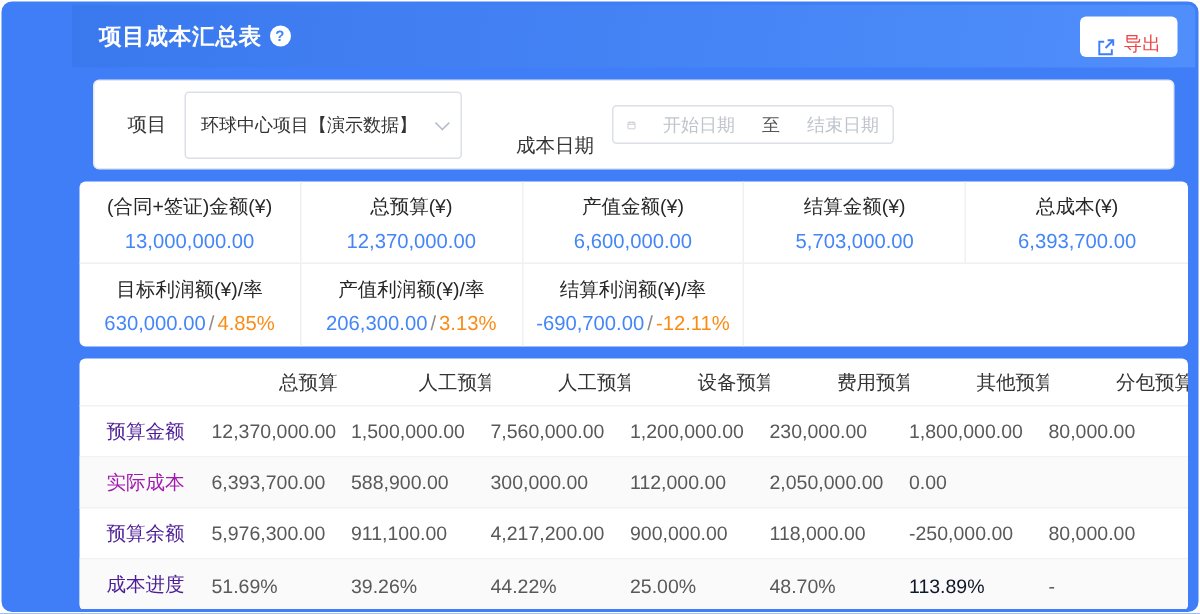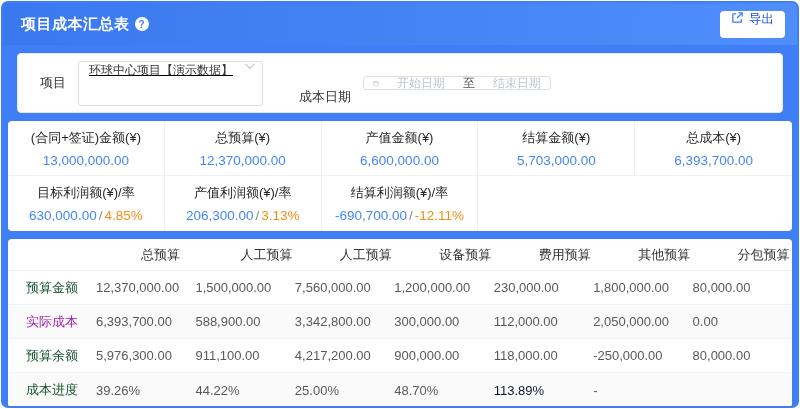--- a/index.html
+++ b/index.html
@@ -7,71 +7,72 @@
     background: #fff;
     font-family: "Liberation Sans", "DejaVu Sans", sans-serif;
     width: 800px; height: 409px; overflow: hidden;
   }
   .app {
     width: 798px; height: 407px; margin: 1px;
     background: #3f7ef7;
     border: 2px solid #3f7ef7;
     border-radius: 7px;
     overflow: hidden;
+    padding-left: 45px;
   }
   
   .hdr {
     height: 42px;
     background: linear-gradient(95deg, #3a78ee 0%, #4f8efb 100%);
     display: flex; align-items: center; justify-content: space-between;
     padding: 0 12px 0 18px;
   }
   .hdr-left { display: flex; align-items: center; }
   .hdr-title { color: #fff; font-size: 15px; font-weight: bold; letter-spacing: .5px; }
   .help {
     width: 14px; height: 14px; margin-left: 5px;
     background: #fff; color: #4285f7;
     border-radius: 50%; font-size: 10px; font-weight: bold;
     display: inline-flex; align-items: center; justify-content: center;
     cursor: pointer;
   }
   .export-btn {
     height: 27px; padding: 0 11px;
     background: #fff; border: none; border-radius: 4px;
-    color: #1d4ed8; font-size: 12.5px;
-    display: inline-flex; align-items: flex-start; gap: 5px;
+    color: #ef4444; font-size: 12.5px;
+    display: inline-flex; align-items: flex-end; gap: 5px;
     cursor: pointer;
     font-family: inherit;
   }
   
   .filter-card {
     margin: 8px 14px;
     height: 60px;
     background: #fff;
     border: 1px solid #e4e7ed;
     border-radius: 4px;
     display: flex; align-items: center;
     padding: 0 22px;
   }
   .f-label { font-size: 13px; color: #333; margin-right: 12px; white-space: nowrap; }
   .select-box {
     width: 185px; height: 45px;
     border: 1px solid #dcdfe6; border-radius: 3px;
-    display: flex; justify-content: space-between;
-    padding: 0 10px; cursor: pointer; background: #fff; text-decoration: underline;
+    display: flex; align-items: center; justify-content: space-between;
+    padding: 0 10px; cursor: pointer; background: #fff;
   }
   .select-text { font-size: 12px; color: #333; overflow: hidden; white-space: nowrap; }
   .chev {
     width: 7px; height: 7px; flex: 0 0 auto;
     border-right: 1.5px solid #b4bccc; border-bottom: 1.5px solid #b4bccc;
     transform: rotate(45deg) translateY(-2px);
   }
   .f-label2 { margin-left: 36px; margin-top: 27px; }
   .date-box {
-    width: 188px; height: 14px;
+    width: 188px; height: 26px;
     border: 1px solid #dcdfe6; border-radius: 3px;
     display: flex; align-items: center;
     padding: 0 9px; gap: 18px; background: #fff; cursor: pointer;
   }
   .date-ph { font-size: 12px; color: #bfc4cd; white-space: nowrap; }
   .date-sep { font-size: 12px; color: #555; }
   
   .summary-card {
     margin: 0 5px 8px 5px;
     background: #fff;
@@ -105,21 +106,21 @@
     align-items: center;
     height: 34px;
     border-bottom: 1px solid #f2f2f2;
     font-size: 13px;
   }
   .t-row:last-child { border-bottom: none; }
   .t-row.head { height: 32px; color: #333; gap: 45px; }
   .t-row.stripe { background: #fafafa; }
   .t-cell { color: #595959; text-align: left; overflow: hidden; white-space: nowrap; }
   .t-row.head .t-cell { color: #333; }
-  .t-cell.lbl { padding-left: 18px; color: #14532d; }
+  .t-cell.lbl { padding-left: 18px; color: #4c1d95; }
   .t-cell.lbl.link { color: #a21caf; cursor: pointer; }
   .t-cell.red { color: #0f172a; }
   
   .icon-svg { display: inline-block; vertical-align: middle; }
 </style>
 </head>
 <body>
 
 <div class="app">
 
@@ -217,38 +218,38 @@
           <div class="t-cell">7,560,000.00</div>
           <div class="t-cell">1,200,000.00</div>
           <div class="t-cell">230,000.00</div>
           <div class="t-cell">1,800,000.00</div>
           <div class="t-cell">80,000.00</div>
         </div>
         <div class="t-row stripe">
           <div class="t-cell lbl link">实际成本</div>
           <div class="t-cell">6,393,700.00</div>
           <div class="t-cell">588,900.00</div>
-          <div class="t-cell">3,342,800.00</div>
           <div class="t-cell">300,000.00</div>
           <div class="t-cell">112,000.00</div>
           <div class="t-cell">2,050,000.00</div>
           <div class="t-cell">0.00</div>
         </div>
         <div class="t-row">
           <div class="t-cell lbl">预算余额</div>
           <div class="t-cell">5,976,300.00</div>
           <div class="t-cell">911,100.00</div>
           <div class="t-cell">4,217,200.00</div>
           <div class="t-cell">900,000.00</div>
           <div class="t-cell">118,000.00</div>
           <div class="t-cell">-250,000.00</div>
           <div class="t-cell">80,000.00</div>
         </div>
         <div class="t-row stripe">
           <div class="t-cell lbl">成本进度</div>
+          <div class="t-cell">51.69%</div>
           <div class="t-cell">39.26%</div>
           <div class="t-cell">44.22%</div>
           <div class="t-cell">25.00%</div>
           <div class="t-cell">48.70%</div>
           <div class="t-cell red">113.89%</div>
           <div class="t-cell">-</div>
         </div>
       </div>
   </div>
 

